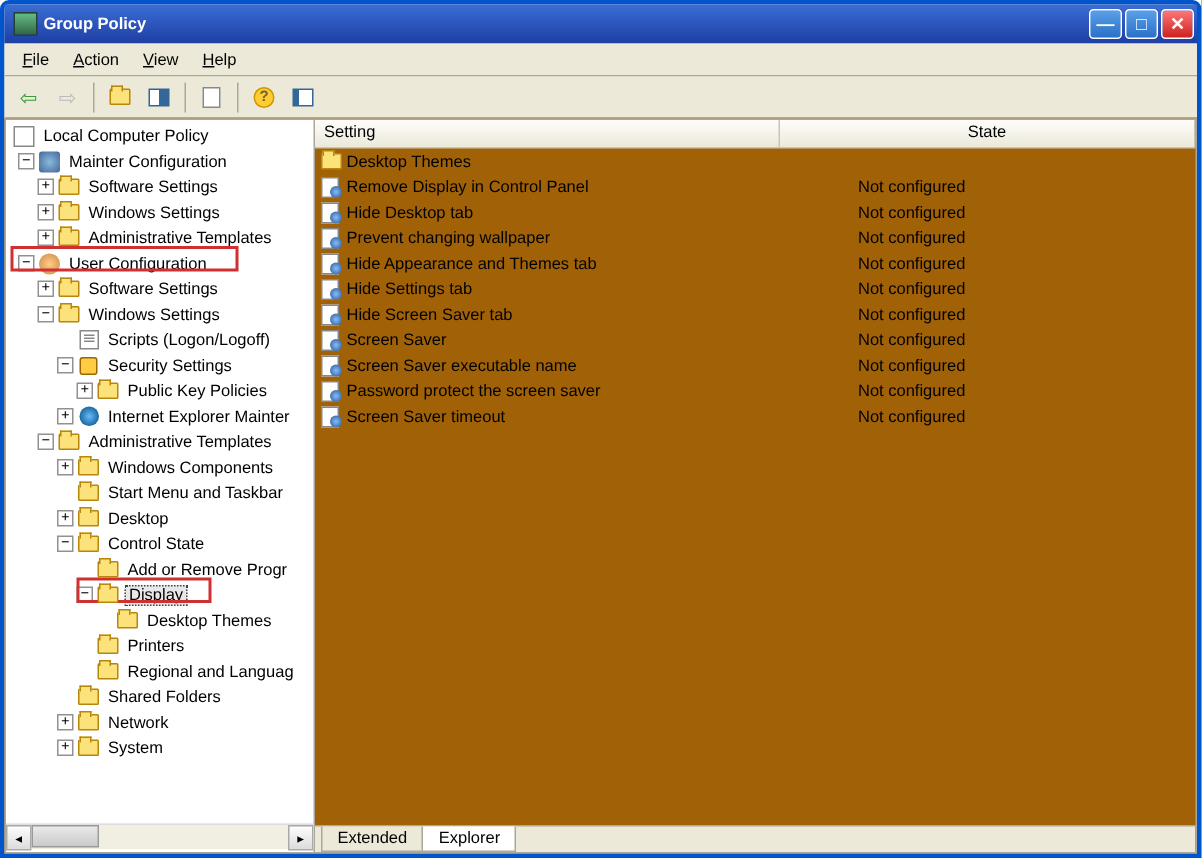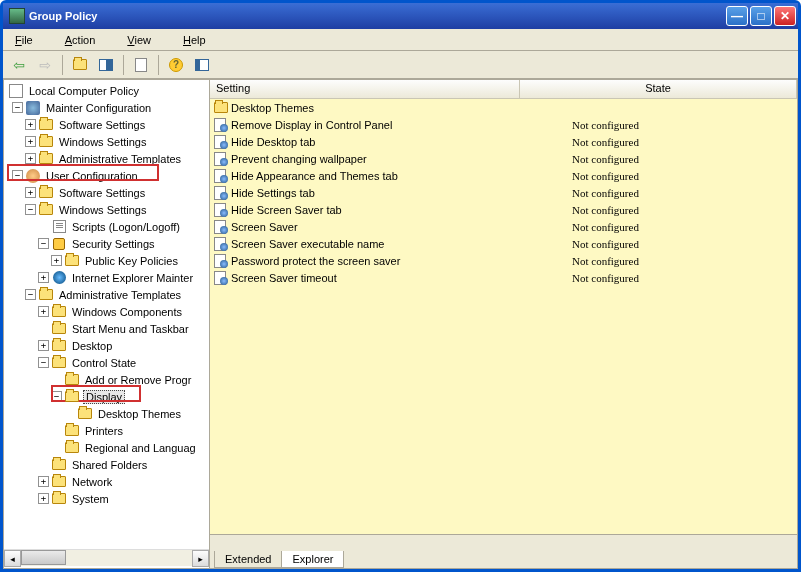--- a/index.html
+++ b/index.html
@@ -5,31 +5,31 @@
 * { box-sizing: border-box; margin: 0; padding: 0; font-family: Tahoma, sans-serif; font-size: 11px; }
 body { background: #fff; }
 .window { width: 801px; height: 572px; border: 3px solid #0055cc; border-radius: 6px 6px 0 0; background: #ece9d8; display: flex; flex-direction: column; }
 .titlebar { height: 26px; background: linear-gradient(#3a6ed5, #1e3ea3); display: flex; align-items: center; color: #fff; font-weight: bold; padding: 0 2px 0 6px; }
 .titlebar .ticon { width: 16px; height: 16px; margin-right: 4px; background: linear-gradient(#6b8, #364); border: 1px solid #243; }
 .titlebar .title { flex: 1; }
 .winbtns { display: flex; gap: 2px; }
 .winbtn { width: 22px; height: 20px; border: 1px solid #fff; border-radius: 3px; display: flex; align-items: center; justify-content: center; font-weight: bold; font-size: 12px; color: #fff; }
 .minbtn, .maxbtn { background: linear-gradient(#5aa1e8, #2a70c8); }
 .closebtn { background: linear-gradient(#f77, #c22); }
-.menubar { height: 22px; background: #ece9d8; display: flex; align-items: center; padding: 0 4px; border-bottom: 1px solid #aca899; gap: 16px; }
+.menubar { height: 22px; background: #ece9d8; display: flex; align-items: center; padding: 0 4px; border-bottom: 1px solid #aca899; }
 .menuitem { padding: 2px 8px; cursor: default; }
 .menuitem u { text-decoration: underline; }
 .toolbar { height: 28px; background: #ece9d8; display: flex; align-items: center; padding: 0 4px; border-bottom: 1px solid #aca899; gap: 2px; }
 .tbtn { width: 24px; height: 22px; border: 1px solid transparent; display: flex; align-items: center; justify-content: center; }
 .tsep { width: 1px; height: 20px; background: #aca899; margin: 0 3px; }
 .arrow-back { color: #3a9c3a; font-size: 14px; }
 .arrow-fwd { color: #bbb; font-size: 14px; }
 .fldicon { width: 14px; height: 11px; background: #fce27a; border: 1px solid #b8860b; border-radius: 1px; position: relative; display: inline-block; }
 .fldicon::before { content: ''; position: absolute; top: -3px; left: 0; width: 6px; height: 3px; background: #fce27a; border: 1px solid #b8860b; border-bottom: none; }
-.content { flex: 1; display: flex; background: #fef9c3; border: 1px solid #aca899; margin: 0; overflow: hidden; }
+.content { flex: 1; display: flex; background: #a16207; border: 1px solid #aca899; margin: 0; overflow: hidden; }
 .tree { width: 206px; border-right: 1px solid #aca899; overflow: auto; padding: 2px 0; background: #fff; }
 .node { white-space: nowrap; padding: 1px 0 1px 4px; display: flex; align-items: center; height: 17px; cursor: default; }
 .expander { width: 11px; height: 11px; border: 1px solid #919191; background: #fff; display: inline-flex; align-items: center; justify-content: center; font-size: 9px; line-height: 1; margin-right: 2px; font-family: monospace; color: #000; }
 .noexp { width: 11px; height: 11px; display: inline-block; margin-right: 2px; }
 .indent { display: inline-block; }
 .nodeicon { width: 16px; height: 13px; margin-right: 3px; display: inline-flex; align-items: center; justify-content: center; }
 .node-label { padding: 0 2px; }
 .selected .node-label { border: 1px dotted #444; background: #e8e8e8; }
 .hilite { border: 2px solid #d03030; position: absolute; pointer-events: none; }
 .treewrap { position: relative; height: 100%; }
@@ -38,22 +38,22 @@
 .strack { flex: 1; background: #f1efe2; position: relative; }
 .sthumb { position: absolute; left: 0; width: 45px; height: 15px; background: linear-gradient(#eaeaea,#cacaca); border: 1px solid #999; top: 0; }
 .right { flex: 1; display: flex; flex-direction: column; }
 .listhdr { height: 19px; background: linear-gradient(#fdfdfd, #ece9d8); border-bottom: 1px solid #cac6b4; display: flex; }
 .lh { border-right: 1px solid #cac6b4; padding: 2px 6px; }
 .lh.setting { width: 310px; }
 .lh.state { flex: 1; text-align: center; }
 .listbody { flex: 1; overflow: auto; }
 .row { display: flex; height: 17px; align-items: center; cursor: default; }
 .cell-setting { width: 358px; padding-left: 4px; display: flex; align-items: center; gap: 3px; }
-.cell-state { flex: 1; padding-left: 4px; font-family: Liberation Serif, serif; }
-.tabs { height: 34px; background: #ece9d8; display: flex; align-items: flex-end; padding: 0 4px; border-top: 1px solid #aca899; margin-top: 40px; }
+.cell-state { flex: 1; padding-left: 4px; }
+.tabs { height: 18px; background: #ece9d8; display: flex; align-items: flex-end; padding: 0 4px; border-top: 1px solid #aca899; margin-top: 40px; }
 .tab { padding: 2px 10px; border: 1px solid #aca899; border-top: none; background: #ece9d8; margin-right: -1px; }
 .tab.active { background: #fff; }
 .cfgicon { width: 14px; height: 14px; background: radial-gradient(#8bd, #469); border-radius: 2px; }
 .usricon { width: 14px; height: 14px; background: radial-gradient(#ffcc88, #cc8844); border-radius: 50%; }
 .scripticon { width: 13px; height: 13px; background: #fff; border: 1px solid #888; display: inline-block; position: relative; }
 .scripticon::after { content: ''; position: absolute; top: 2px; left: 2px; right: 2px; height: 1px; background: #888; box-shadow: 0 2px #888, 0 4px #888; }
 .lockicon { width: 12px; height: 12px; background: #ffcc44; border: 1px solid #996600; border-radius: 2px; }
 .ieicon { width: 13px; height: 13px; background: radial-gradient(#6bf,#047); border-radius: 50%; }
 .polroot { width: 14px; height: 14px; background: #fff; border: 1px solid #888; }
 .settingicon { width: 14px; height: 14px; position: relative; }

